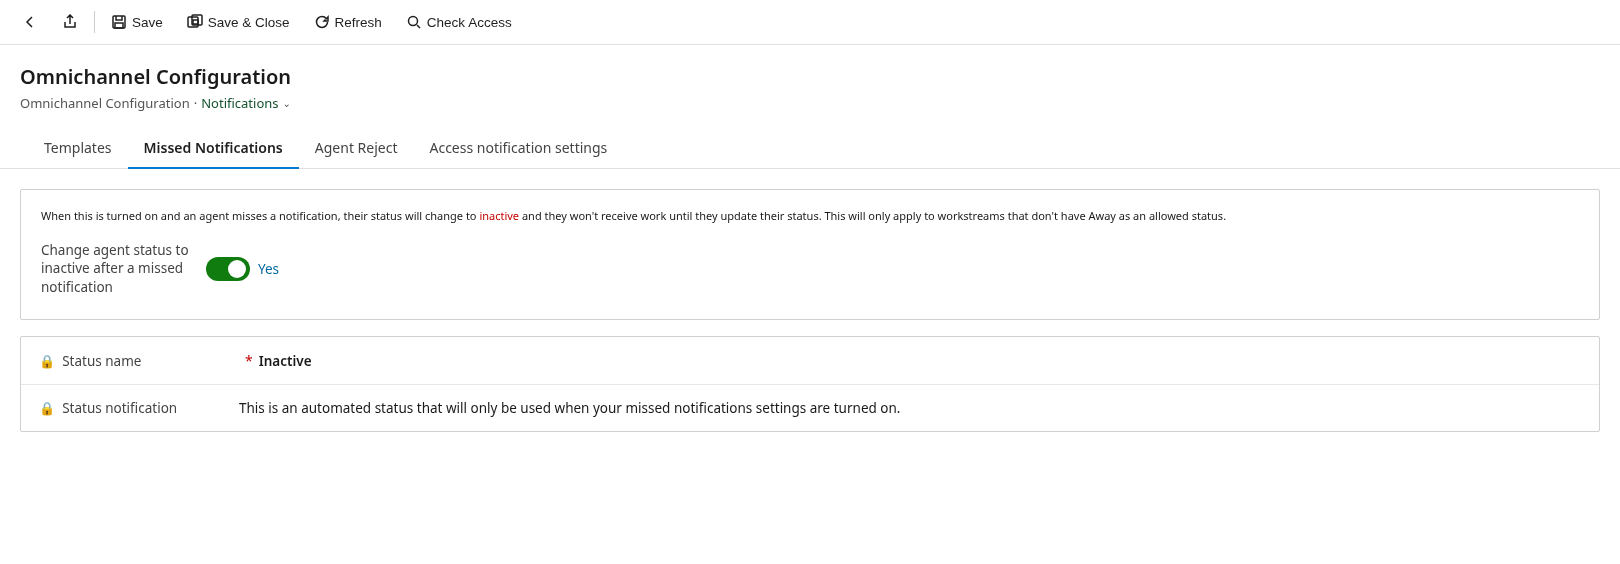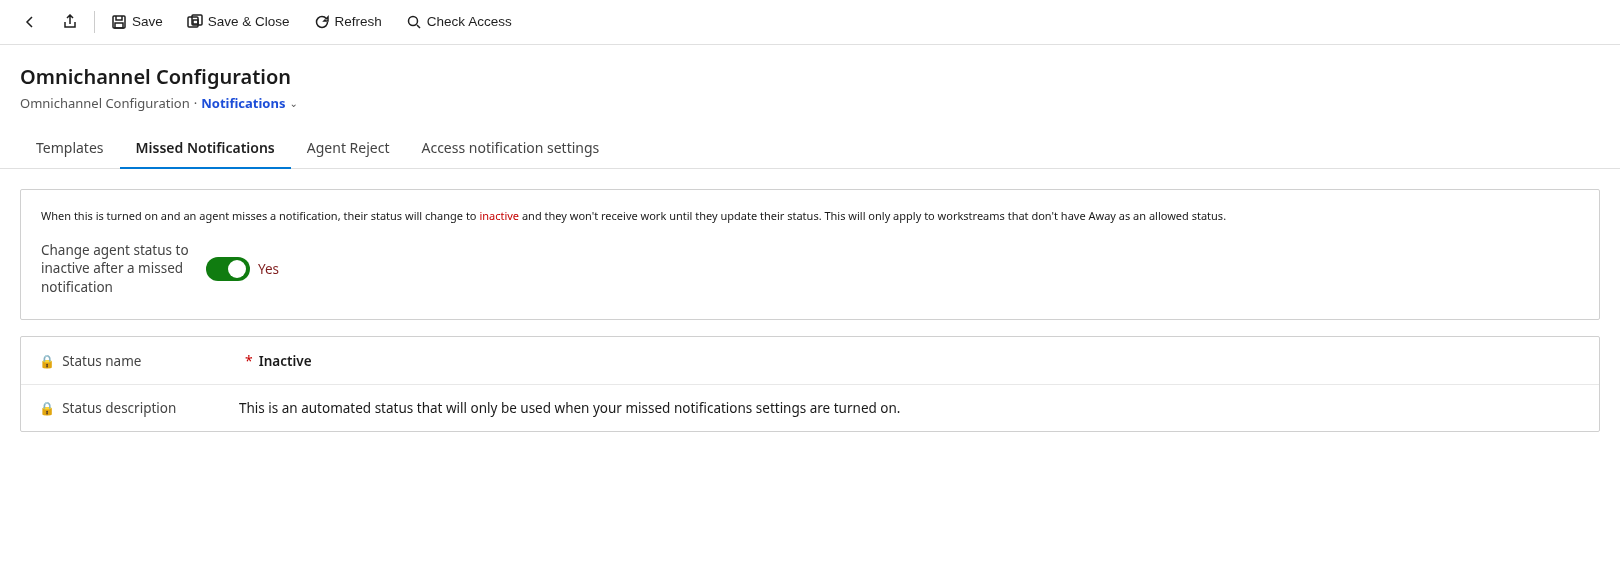--- a/index.html
+++ b/index.html
@@ -15,21 +15,21 @@
     
     .toolbar {
       display: flex;
       align-items: center;
       padding: 8px 12px;
       border-bottom: 1px solid #e0e0e0;
       gap: 4px;
     }
     .toolbar-btn {
       display: flex;
-      align-items: flex-start;
+      align-items: center;
       gap: 5px;
       padding: 6px 10px;
       background: none;
       border: none;
       cursor: pointer;
       font-size: 13.5px;
       color: #1f1f1f;
       border-radius: 2px;
     }
     .toolbar-btn svg { width: 16px; height: 16px; }
@@ -56,34 +56,34 @@
       display: flex;
       align-items: center;
       gap: 4px;
     }
     .breadcrumb-link {
       color: #555;
       text-decoration: none;
     }
     .breadcrumb-sep { color: #555; }
     .breadcrumb-current {
-      color: #1d4ed8;
-      font-weight: 700;
+      color: #14532d;
+      font-weight: 400;
       text-align: center;
     }
     .breadcrumb-chevron {
       font-size: 10px;
       color: #555;
     }
 
     
     .tabs {
       display: flex;
       align-items: center;
-      padding: 0 20px;
+      padding: 0 28px;
       border-bottom: 1px solid #e0e0e0;
       margin-top: 10px;
     }
     .tab {
       padding: 10px 16px;
       font-size: 14px;
       cursor: pointer;
       border-bottom: 2px solid transparent;
       color: #444;
       white-space: nowrap;
@@ -154,21 +154,21 @@
       top: 3px;
       right: 4px;
       width: 18px;
       height: 18px;
       background: #fff;
       border-radius: 50%;
       transition: right 0.2s;
     }
     .toggle-yes {
       font-size: 13.5px;
-      color: #7f1d1d;
+      color: #0369a1;
     }
 
     
     .status-table {
       border: 1px solid #d0d0d0;
       border-radius: 2px;
       margin-top: 16px;
     }
     .status-row {
       display: flex;
@@ -293,18 +293,18 @@
         <span class="lock-icon">🔒</span>
         <span>Status name</span>
       </div>
       <span class="required-star">*</span>
       <span class="status-value">Inactive</span>
     </div>
 
     <div class="status-row">
       <div class="status-label-cell">
         <span class="lock-icon">🔒</span>
-        <span>Status description</span>
+        <span>Status notification</span>
       </div>
       <span class="status-value normal">This is an automated status that will only be used when your missed notifications settings are turned on.</span>
     </div>
   </div>
 </div>
 
 </body></html>

